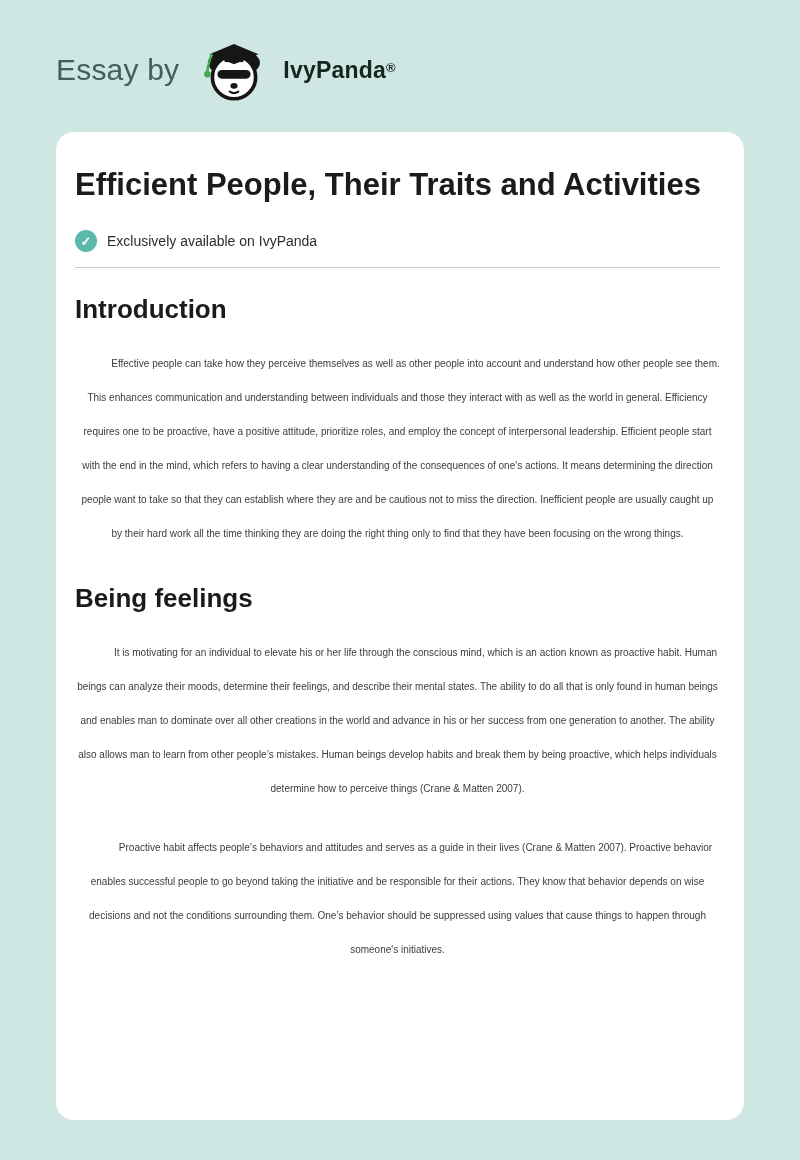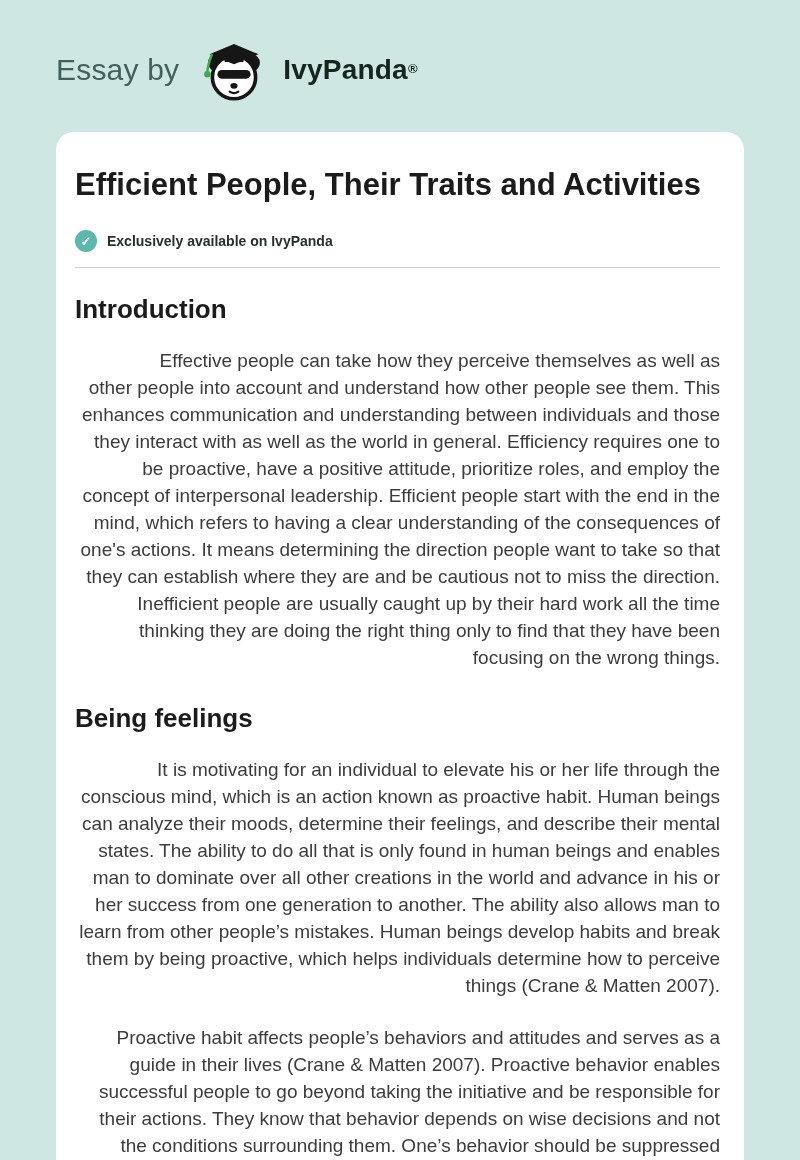--- a/index.html
+++ b/index.html
@@ -21,21 +21,21 @@
     gap: 12px;
   }
   .essay-by {
     font-size: 30px;
     font-weight: 400;
     color: #41605d;
     letter-spacing: 0.2px;
   }
   .logo-mark { width: 74px; height: 72px; flex: 0 0 auto; margin-left: 6px; }
   .brand-name {
-    font-size: 28px;
+    font-size: 23px;
     font-weight: 700;
     color: #16251f;
     letter-spacing: 0.2px;
   }
   .brand-reg {
     font-size: 13px;
     font-weight: 700;
     color: #16251f;
     vertical-align: super;
   }
@@ -69,43 +69,43 @@
     color: #ffffff;
     font-size: 13px;
     font-weight: 700;
     display: flex;
     align-items: center;
     justify-content: center;
     flex: 0 0 auto;
   }
   .badge-text {
     font-size: 14px;
-    font-weight: 700;
+    font-weight: 400;
     color: #27302e;
     text-align: right;
   }
   .divider {
     border: none;
     border-top: 1px solid #c9cdcc;
     margin: 0 0 26px 0;
   }
   .section-heading {
     margin: 0 0 22px 0;
     font-size: 26px;
     font-weight: 700;
     color: #1b1b1b;
   }
   .section-heading.spaced { margin-top: 32px; }
   .body-para {
     margin: 0 0 25px 0;
-    font-size: 19px;
-    line-height: 27px;
+    font-size: 10px;
+    line-height: 34px;
     color: #3c3c3c;
     text-indent: 36px;
-    text-align: right;
+    text-align: center;
   }
   .body-para:last-child { margin-bottom: 8px; }
 </style>
 </head>
 <body>
 
 <div class="page">
 
   <header class="site-header">
     <span class="essay-by">Essay by</span>

